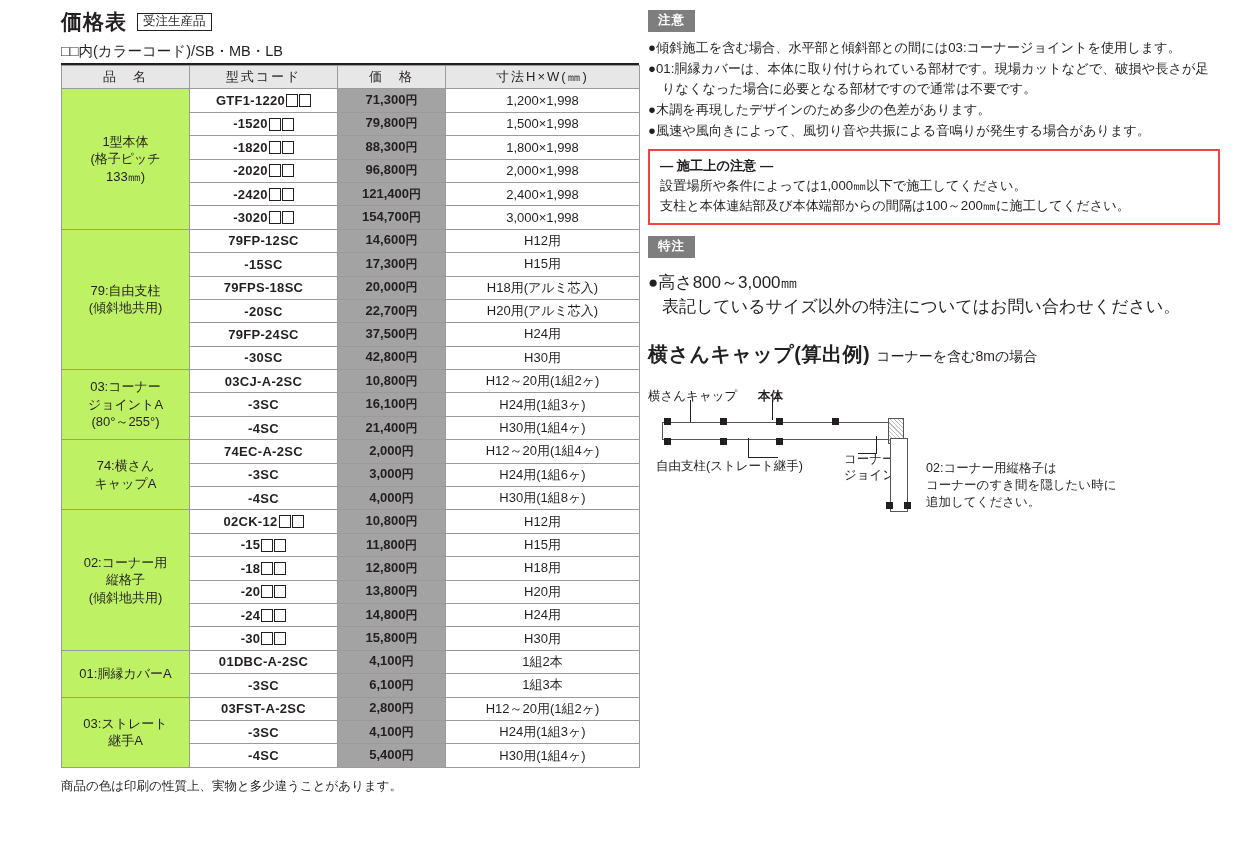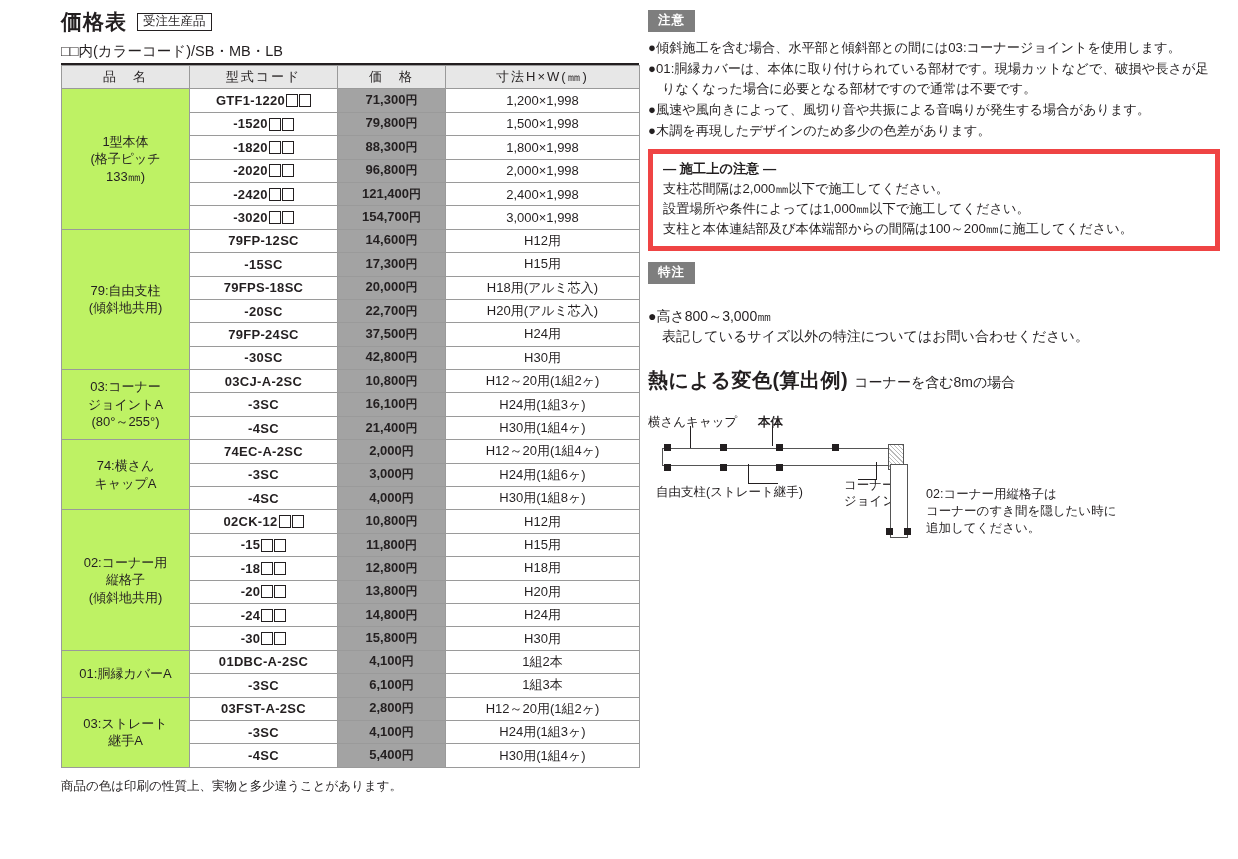--- a/index.html
+++ b/index.html
@@ -68,27 +68,27 @@
 
   
   .right{position:absolute;left:648px;top:10px;width:572px;}
   .sec-badge{
     display:inline-block;background:#7e7e7e;color:#fff;font-size:12.5px;
     padding:2px 10px 3px 10px;font-weight:bold;letter-spacing:1px;
   }
   .bullets{margin-top:6px;font-size:13.2px;line-height:1.46;}
   .bullets p{margin:0 0 2px 0;text-indent:-14px;padding-left:14px;}
   .box{
-    border:5px solid #ef4444;margin-top:9px;padding:5px 8px 7px 10px;
+    border:2px solid #ef4444;margin-top:9px;padding:5px 8px 7px 10px;
     font-size:13.2px;line-height:1.5;
   }
   .box .bt{font-weight:bold;}
   .box p{margin:0;}
   .sec2{margin-top:11px;}
-  .bullets2{margin-top:22px;font-size:14px;line-height:1.45;}
+  .bullets2{margin-top:13px;font-size:17px;line-height:1.45;}
   .bullets2 p{margin:0;text-indent:-14px;padding-left:14px;}
   .bullets2 .ind{text-indent:0;padding-left:14px;}
 
   .order-title{margin-top:12px;display:flex;align-items:baseline;gap:6px;}
   .order-title .big{font-size:20px;font-weight:bold;letter-spacing:0.5px;}
   .order-title .small{font-size:14px;margin-top:16px;}
 
   .diagram{position:relative;width:572px;height:160px;margin-top:6px;font-size:12.5px;}
   .diagram .lbl{position:absolute;white-space:nowrap;}
   .diagram .bar{position:absolute;background:#ffffff;border:1px solid #555;}
@@ -289,41 +289,40 @@
     </div>
   </div>
 
   <div class="right">
 
     <div class="sec-badge">注意</div>
 
     <div class="bullets">
       <p>●傾斜施工を含む場合、水平部と傾斜部との間には03:コーナージョイントを使用します。</p>
       <p>●01:胴縁カバーは、本体に取り付けられている部材です。現場カットなどで、破損や長さが足りなくなった場合に必要となる部材ですので通常は不要です。</p>
+      <p>●木調を再現したデザインのため多少の色差があります。</p>
       <p>●風速や風向きによって、風切り音や共振による音鳴りが発生する場合があります。</p>
-      <p>●木調を再現したデザインのため多少の色差があります。</p>
     </div>
 
     <div class="box">
       <p class="bt">― 施工上の注意 ―</p>
-      <p>支柱芯間隔は2,000㎜以下で施工してください。</p>
       <p>設置場所や条件によっては1,000㎜以下で施工してください。</p>
       <p>支柱と本体連結部及び本体端部からの間隔は100～200㎜に施工してください。</p>
     </div>
 
     <div class="sec2">
       <div class="sec-badge">特注</div>
       <div class="bullets2">
         <p>●高さ800～3,000㎜</p>
         <p class="ind">表記しているサイズ以外の特注についてはお問い合わせください。</p>
       </div>
     </div>
 
     <div class="order-title">
-      <span class="big">熱による変色(算出例)</span>
+      <span class="big">横さんキャップ(算出例)</span>
       <span class="small">コーナーを含む8mの場合</span>
     </div>
 
     <div class="diagram">
 
       <div class="lbl" style="left:0px;top:14px;">横さんキャップ</div>
       <div class="lbl" style="left:110px;top:14px;font-weight:bold;">本体</div>
       <div class="lbl" style="left:8px;top:84px;text-align:center;">自由支柱(ストレート継手)</div>
       <div class="lbl" style="left:196px;top:78px;white-space:pre;line-height:1.25;">コーナー
 ジョイント</div>

